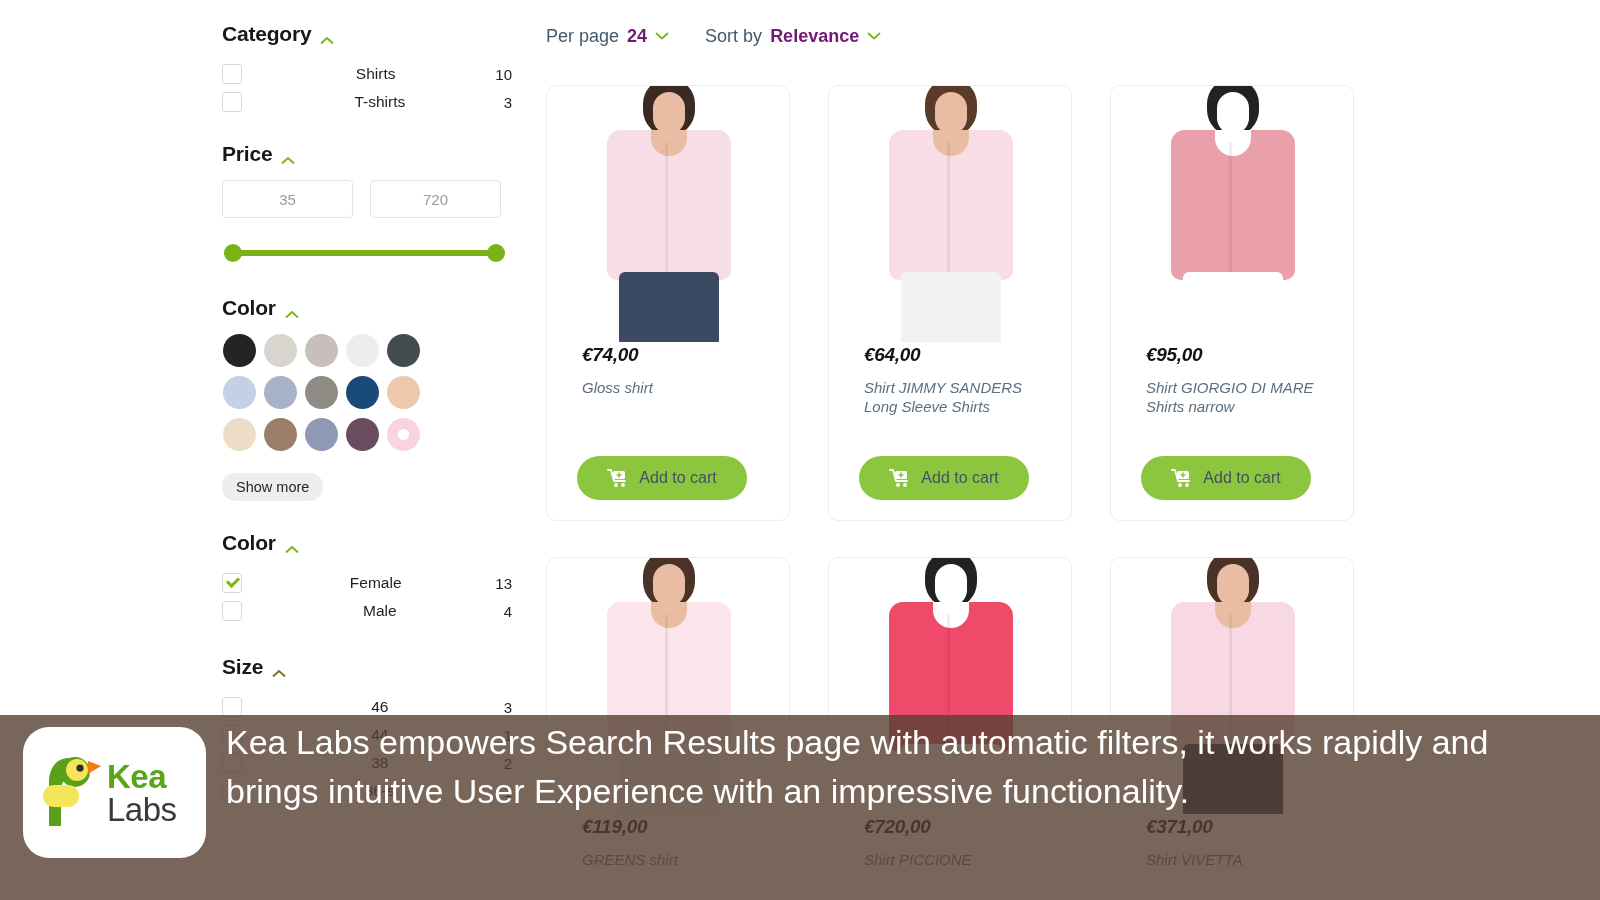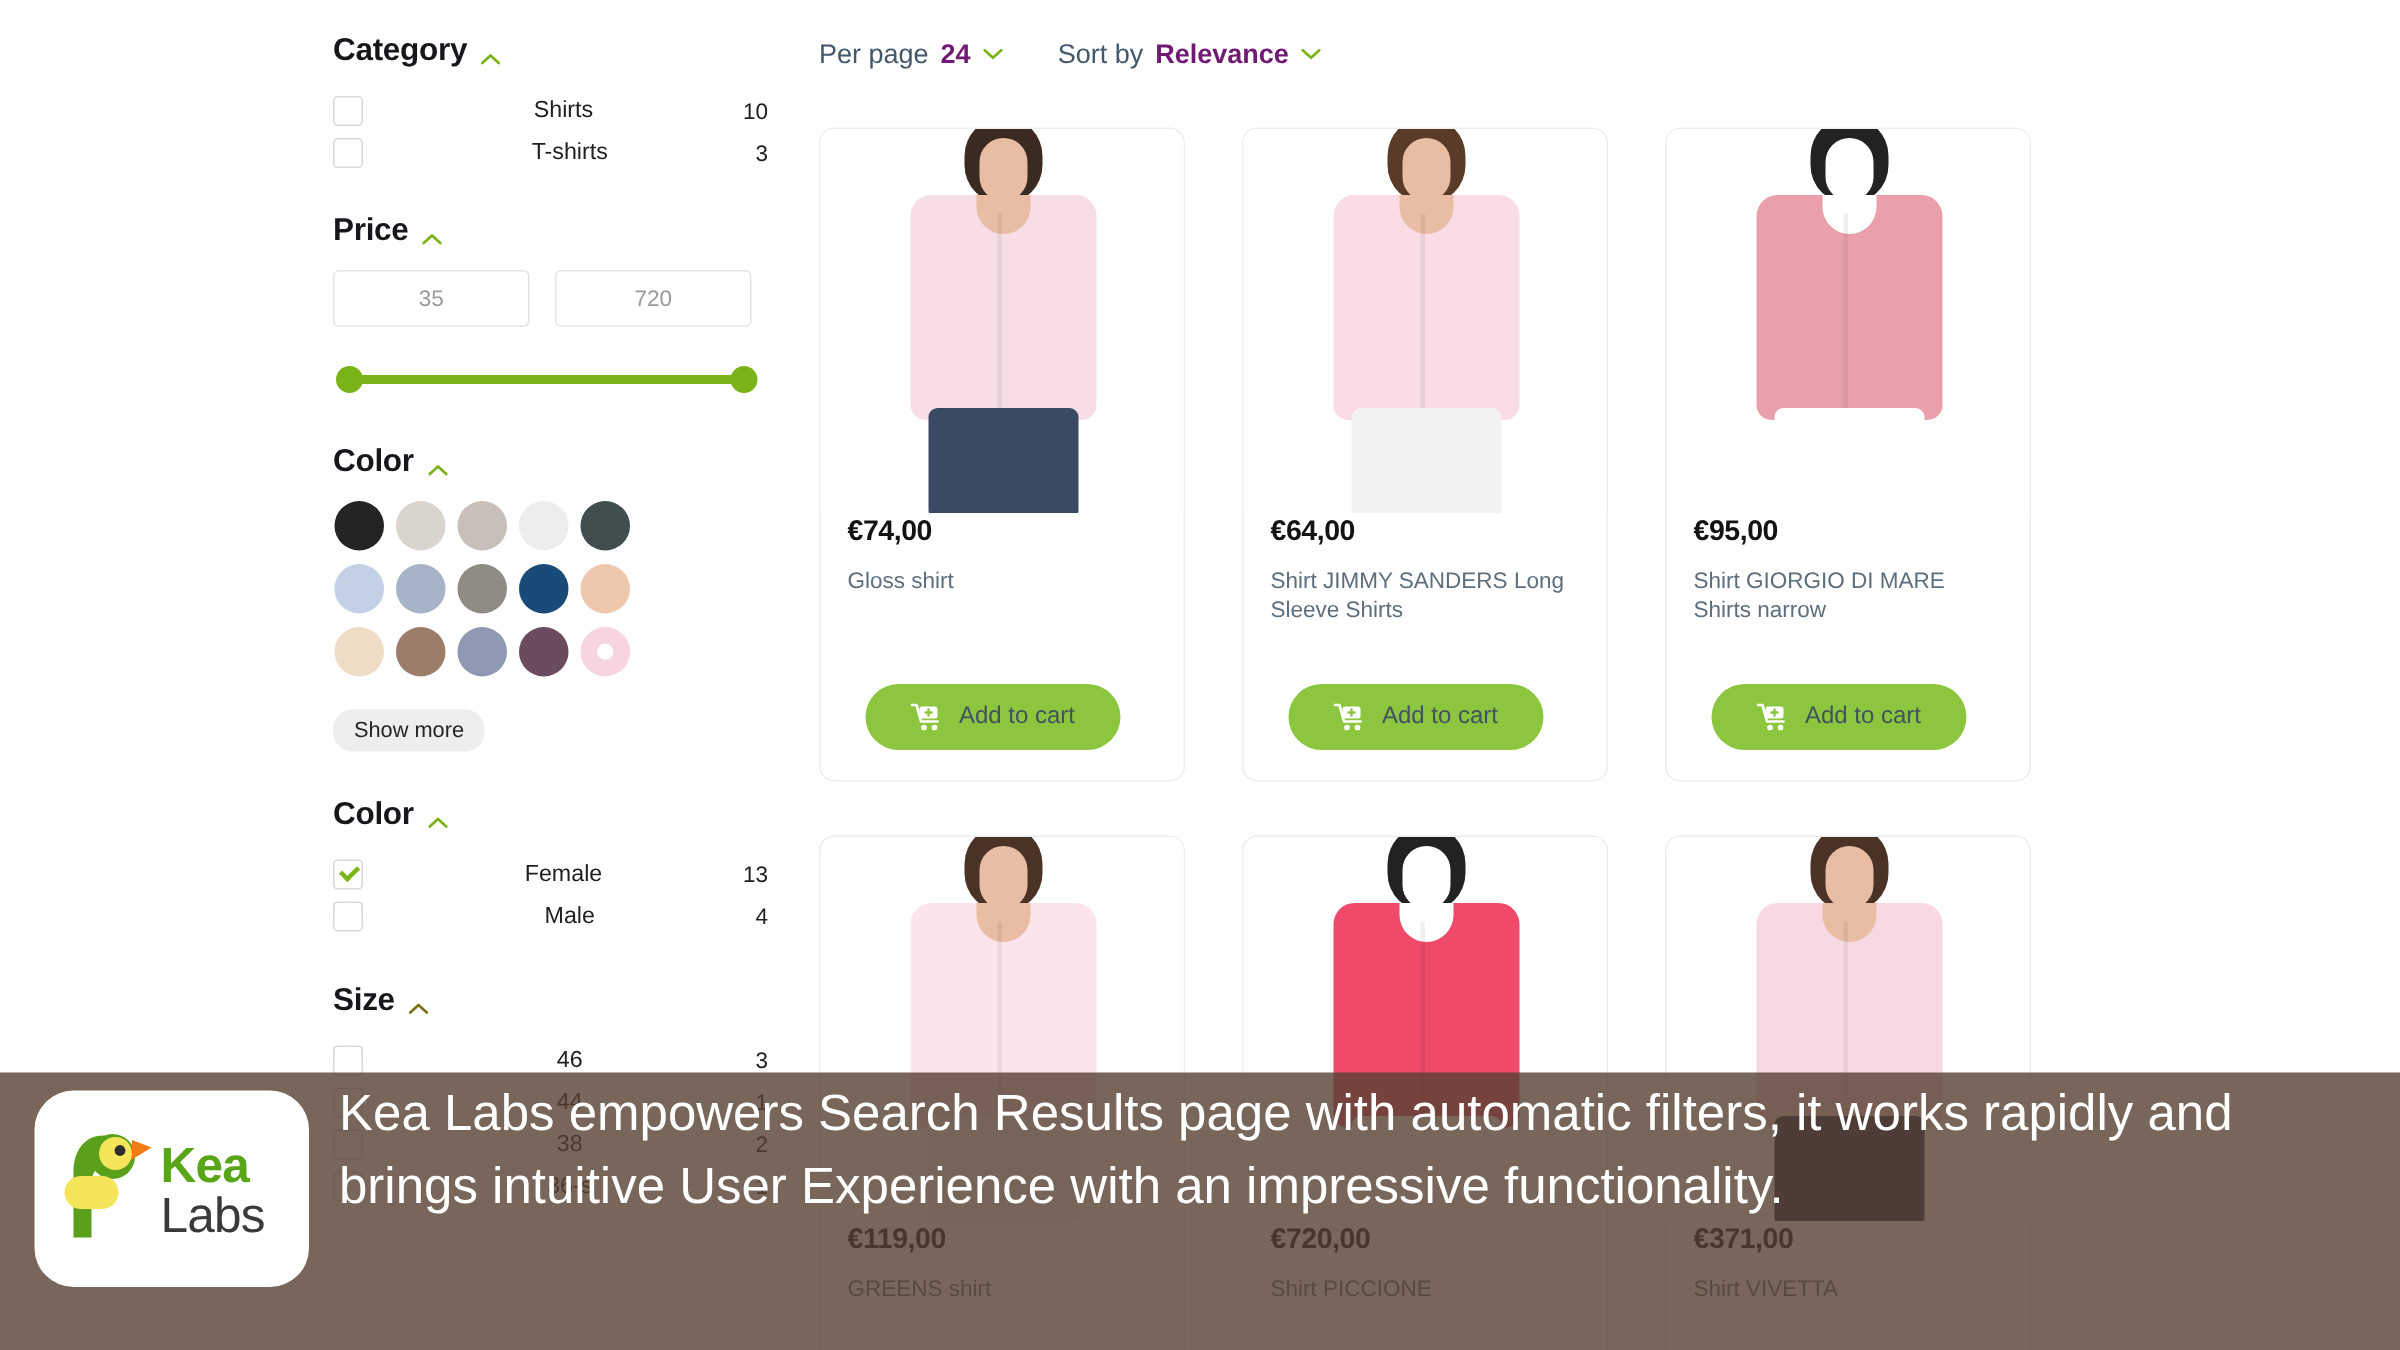--- a/index.html
+++ b/index.html
@@ -115,21 +115,21 @@
   .card {
     width: 244px; height: 436px;
     border: 1px solid #ededed; border-radius: 10px;
     background: #fff; position: relative;
     overflow: hidden;
   }
   .card-img {
     position: absolute; left: 0; top: 0; width: 244px; height: 256px;
     overflow: hidden;
   }
-  .card-body { position: absolute; left: 18px; top: 258px; right: 18px; }
+  .card-body { position: absolute; left: 35px; top: 258px; right: 18px; font-style: italic; }
   .card-price {
     font-size: 19px; font-weight: bold; color: #111315;
     letter-spacing: -0.3px;
   }
   .card-title {
     margin-top: 12px; font-size: 15px; color: #5d6e7d;
     line-height: 19px;
   }
   .add-btn {
     position: absolute; left: 30px; top: 370px;

